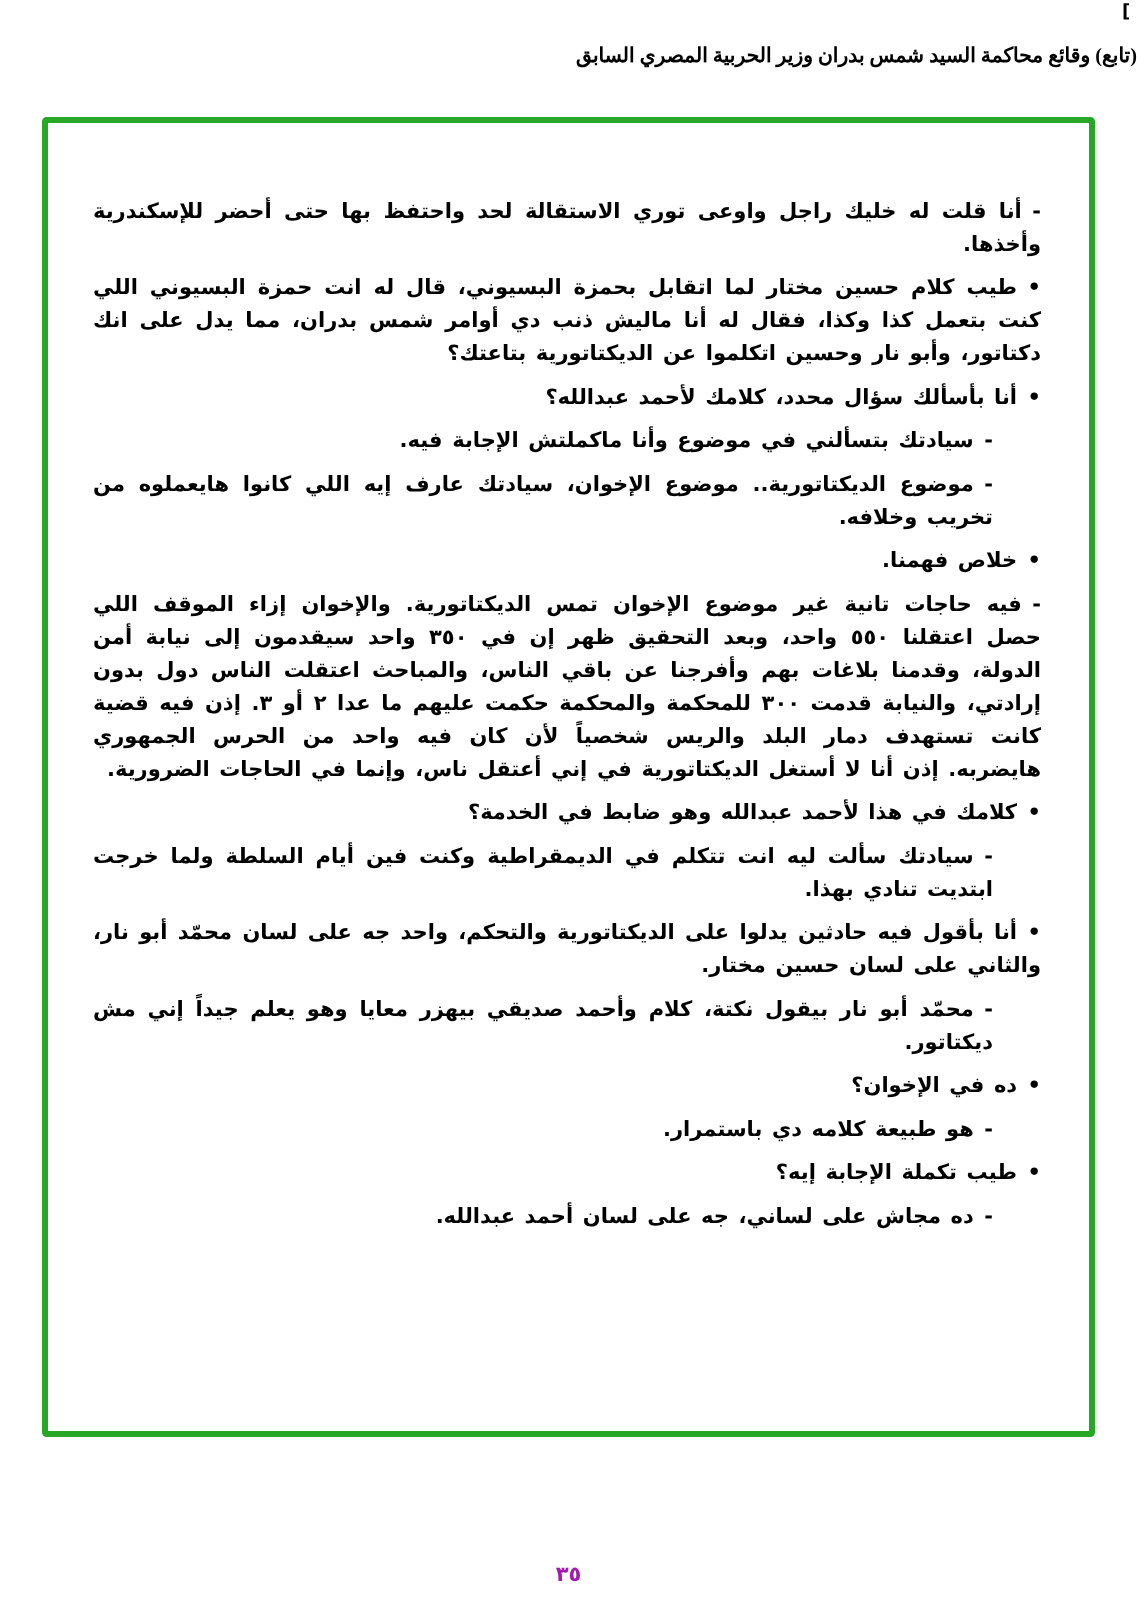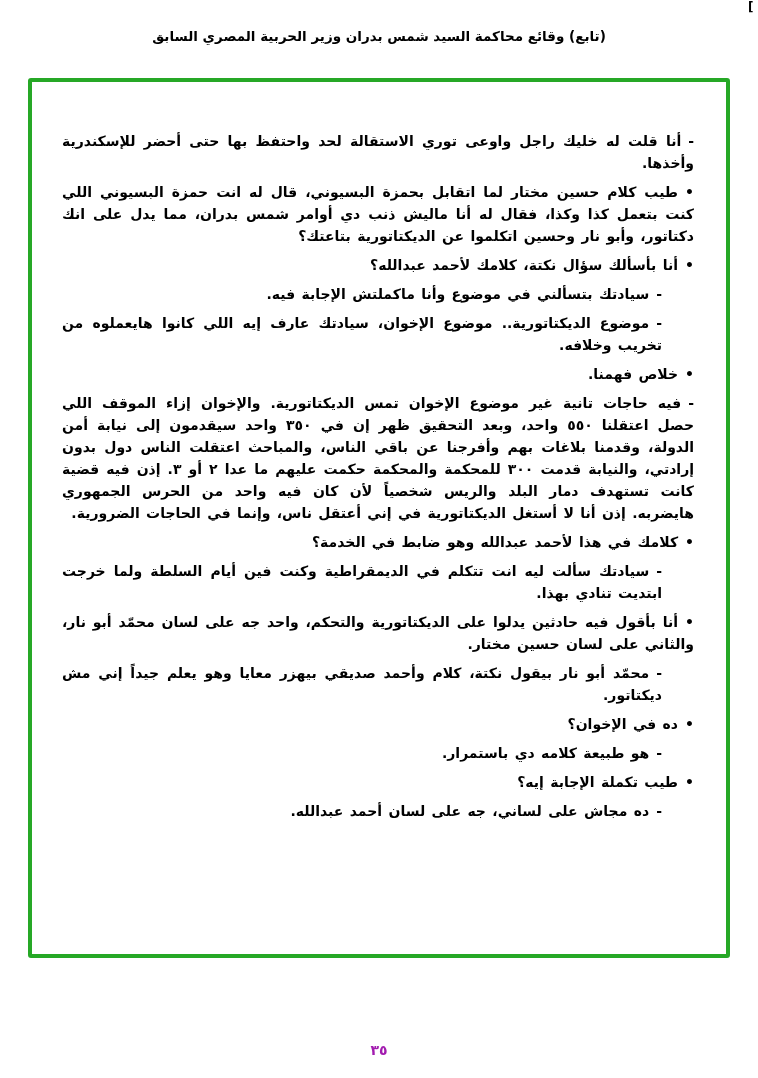--- a/index.html
+++ b/index.html
@@ -20,25 +20,26 @@
     top: 0; left: 748px;
     font-size: 12px;
     font-weight: bold;
     color: #000;
     direction: ltr;
   }
   .header {
     position: absolute;
     top: 28px;
     width: 100%;
-    text-align: center;
+    text-align: right;
     font-size: 13.5px;
     font-weight: bold;
     color: #000;
     direction: rtl;
+    font-family: Liberation Serif, serif;
   }
   .frame {
     position: absolute;
     top: 78px;
     right: 28px;
     width: 702px;
     height: 880px;
     border: 4px solid #4c1d95;
     border-radius: 3px;
     padding: 48px 32px 18px 30px;
@@ -84,21 +85,21 @@
   <div class="header">(تابع) وقائع محاكمة السيد شمس بدران وزير الحربية المصري السابق</div>
 
   <div class="frame" style="border-color: rgb(38, 168, 38);">
     <div class="content">
 
       <div class="item first"><span class="marker">-</span><span>أنا قلت له خليك راجل واوعى توري الاستقالة لحد واحتفظ بها حتى أحضر للإسكندرية وأخذها.</span></div>
 
       <div class="item q"><span class="marker">•</span><span>طيب كلام حسين مختار لما اتقابل بحمزة البسيوني، قال له انت حمزة البسيوني اللي كنت بتعمل كذا وكذا، فقال له أنا ماليش ذنب دي أوامر شمس بدران، مما يدل على انك دكتاتور، وأبو نار وحسين اتكلموا عن الديكتاتورية بتاعتك؟</span></div>
 
 
-      <div class="item q"><span class="marker">•</span><span>أنا بأسألك سؤال نكتة، كلامك لأحمد عبدالله؟</span></div>
+      <div class="item q"><span class="marker">•</span><span>أنا بأسألك سؤال محدد، كلامك لأحمد عبدالله؟</span></div>
 
       <div class="item indent-1"><span class="marker">-</span><span>سيادتك بتسألني في موضوع وأنا ماكملتش الإجابة فيه.</span></div>
 
 
       <div class="item indent-1"><span class="marker">-</span><span>موضوع الديكتاتورية.. موضوع الإخوان، سيادتك عارف إيه اللي كانوا هايعملوه من تخريب وخلافه.</span></div>
 
       <div class="item q"><span class="marker">•</span><span>خلاص فهمنا.</span></div>
 
       <div class="item q"><span class="marker">-</span><span>فيه حاجات تانية غير موضوع الإخوان تمس الديكتاتورية. والإخوان إزاء الموقف اللي حصل اعتقلنا ٥٥٠ واحد، وبعد التحقيق ظهر إن في ٣٥٠ واحد سيقدمون إلى نيابة أمن الدولة، وقدمنا بلاغات بهم وأفرجنا عن باقي الناس، والمباحث اعتقلت الناس دول بدون إرادتي، والنيابة قدمت ٣٠٠ للمحكمة والمحكمة حكمت عليهم ما عدا ٢ أو ٣. إذن فيه قضية كانت تستهدف دمار البلد والريس شخصياً لأن كان فيه واحد من الحرس الجمهوري هايضربه. إذن أنا لا أستغل الديكتاتورية في إني أعتقل ناس، وإنما في الحاجات الضرورية.</span></div>
 

